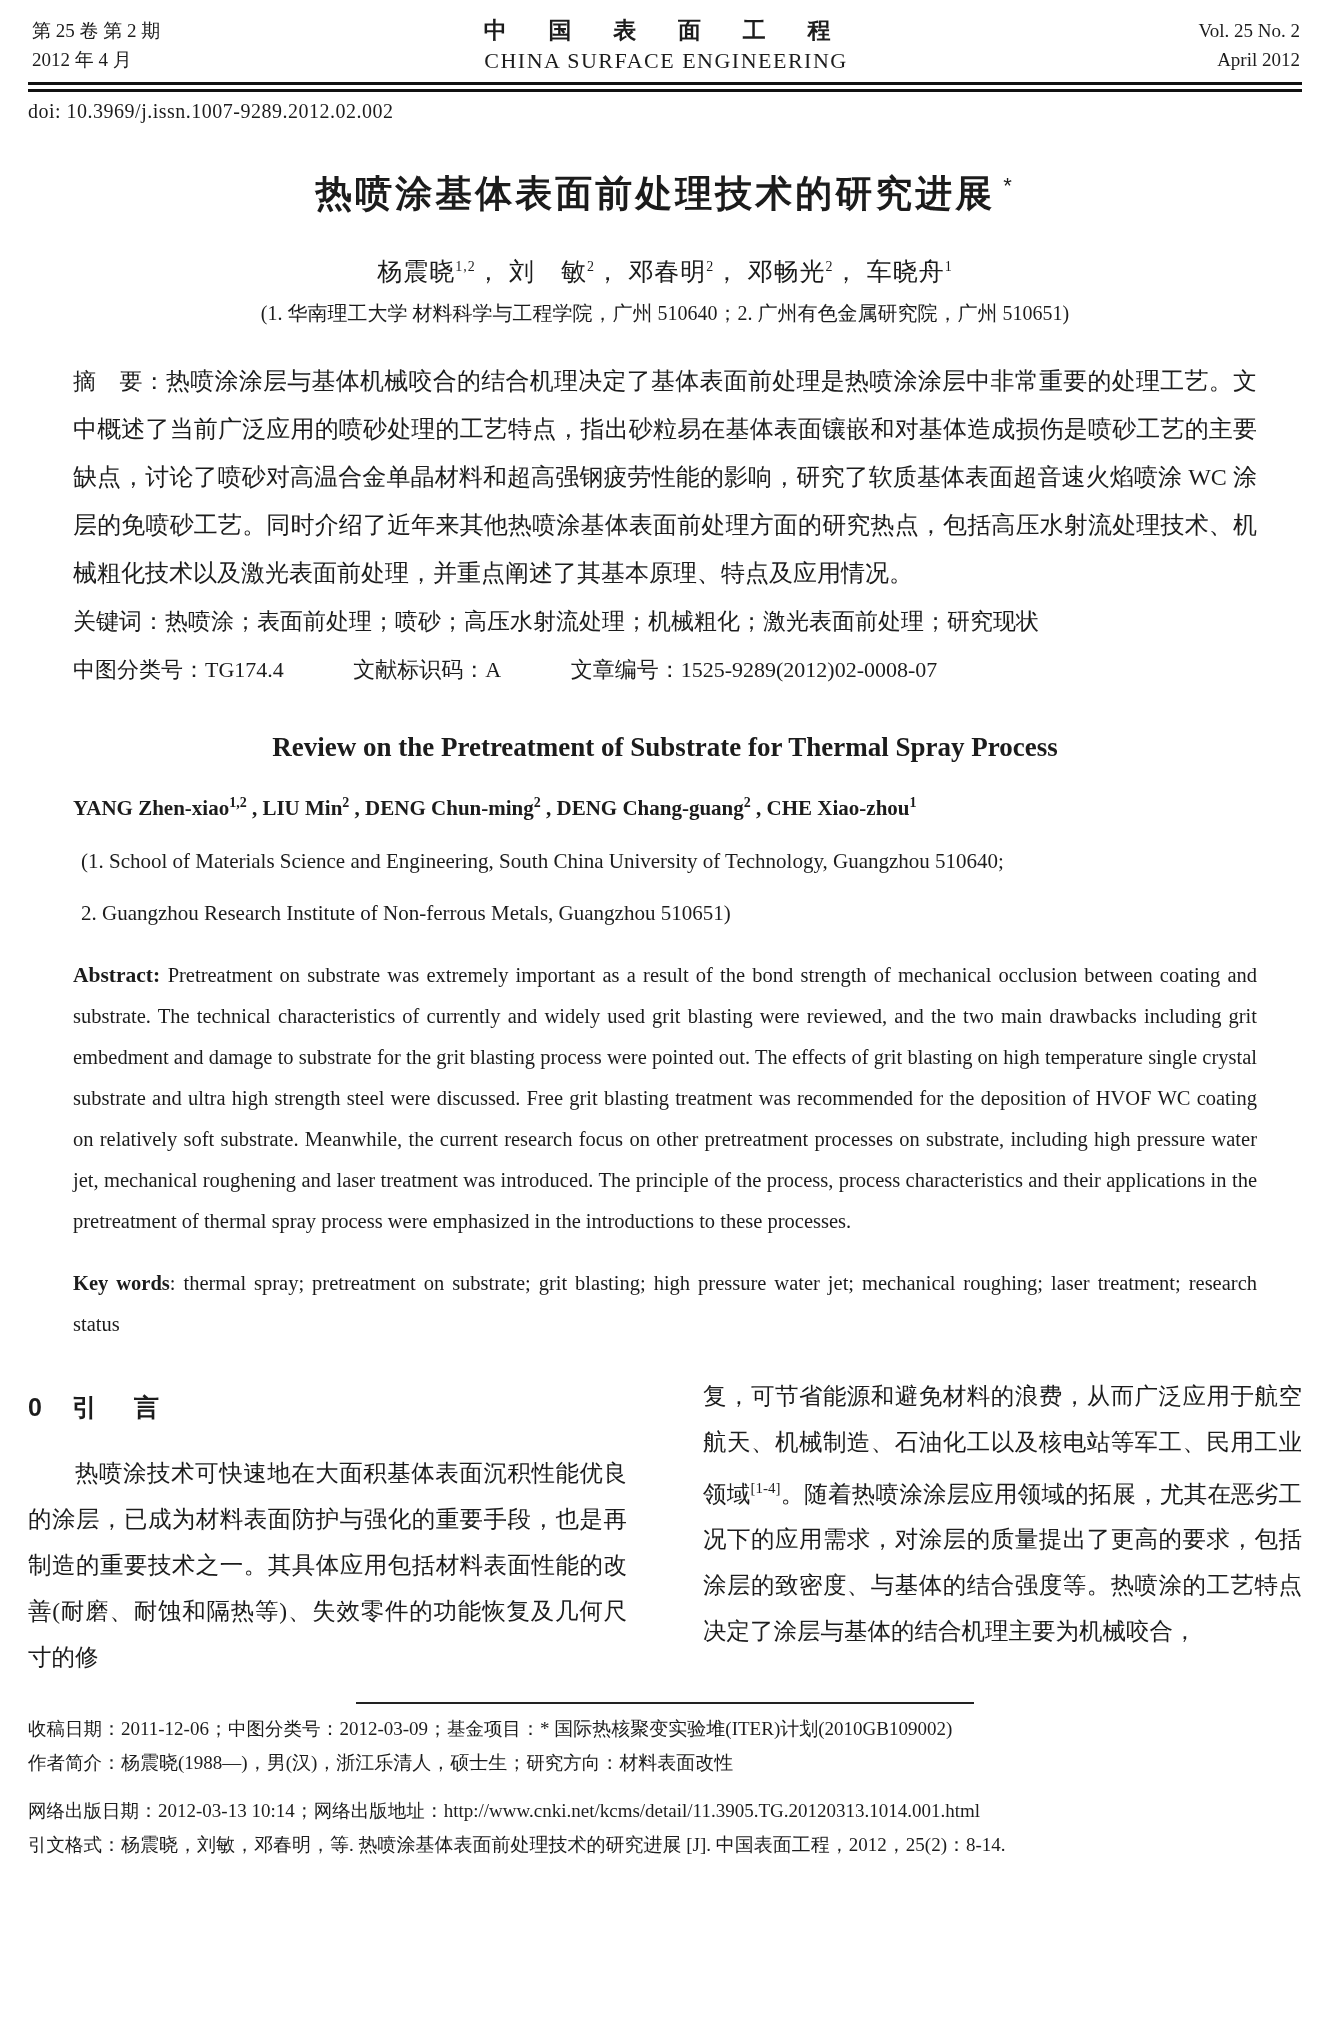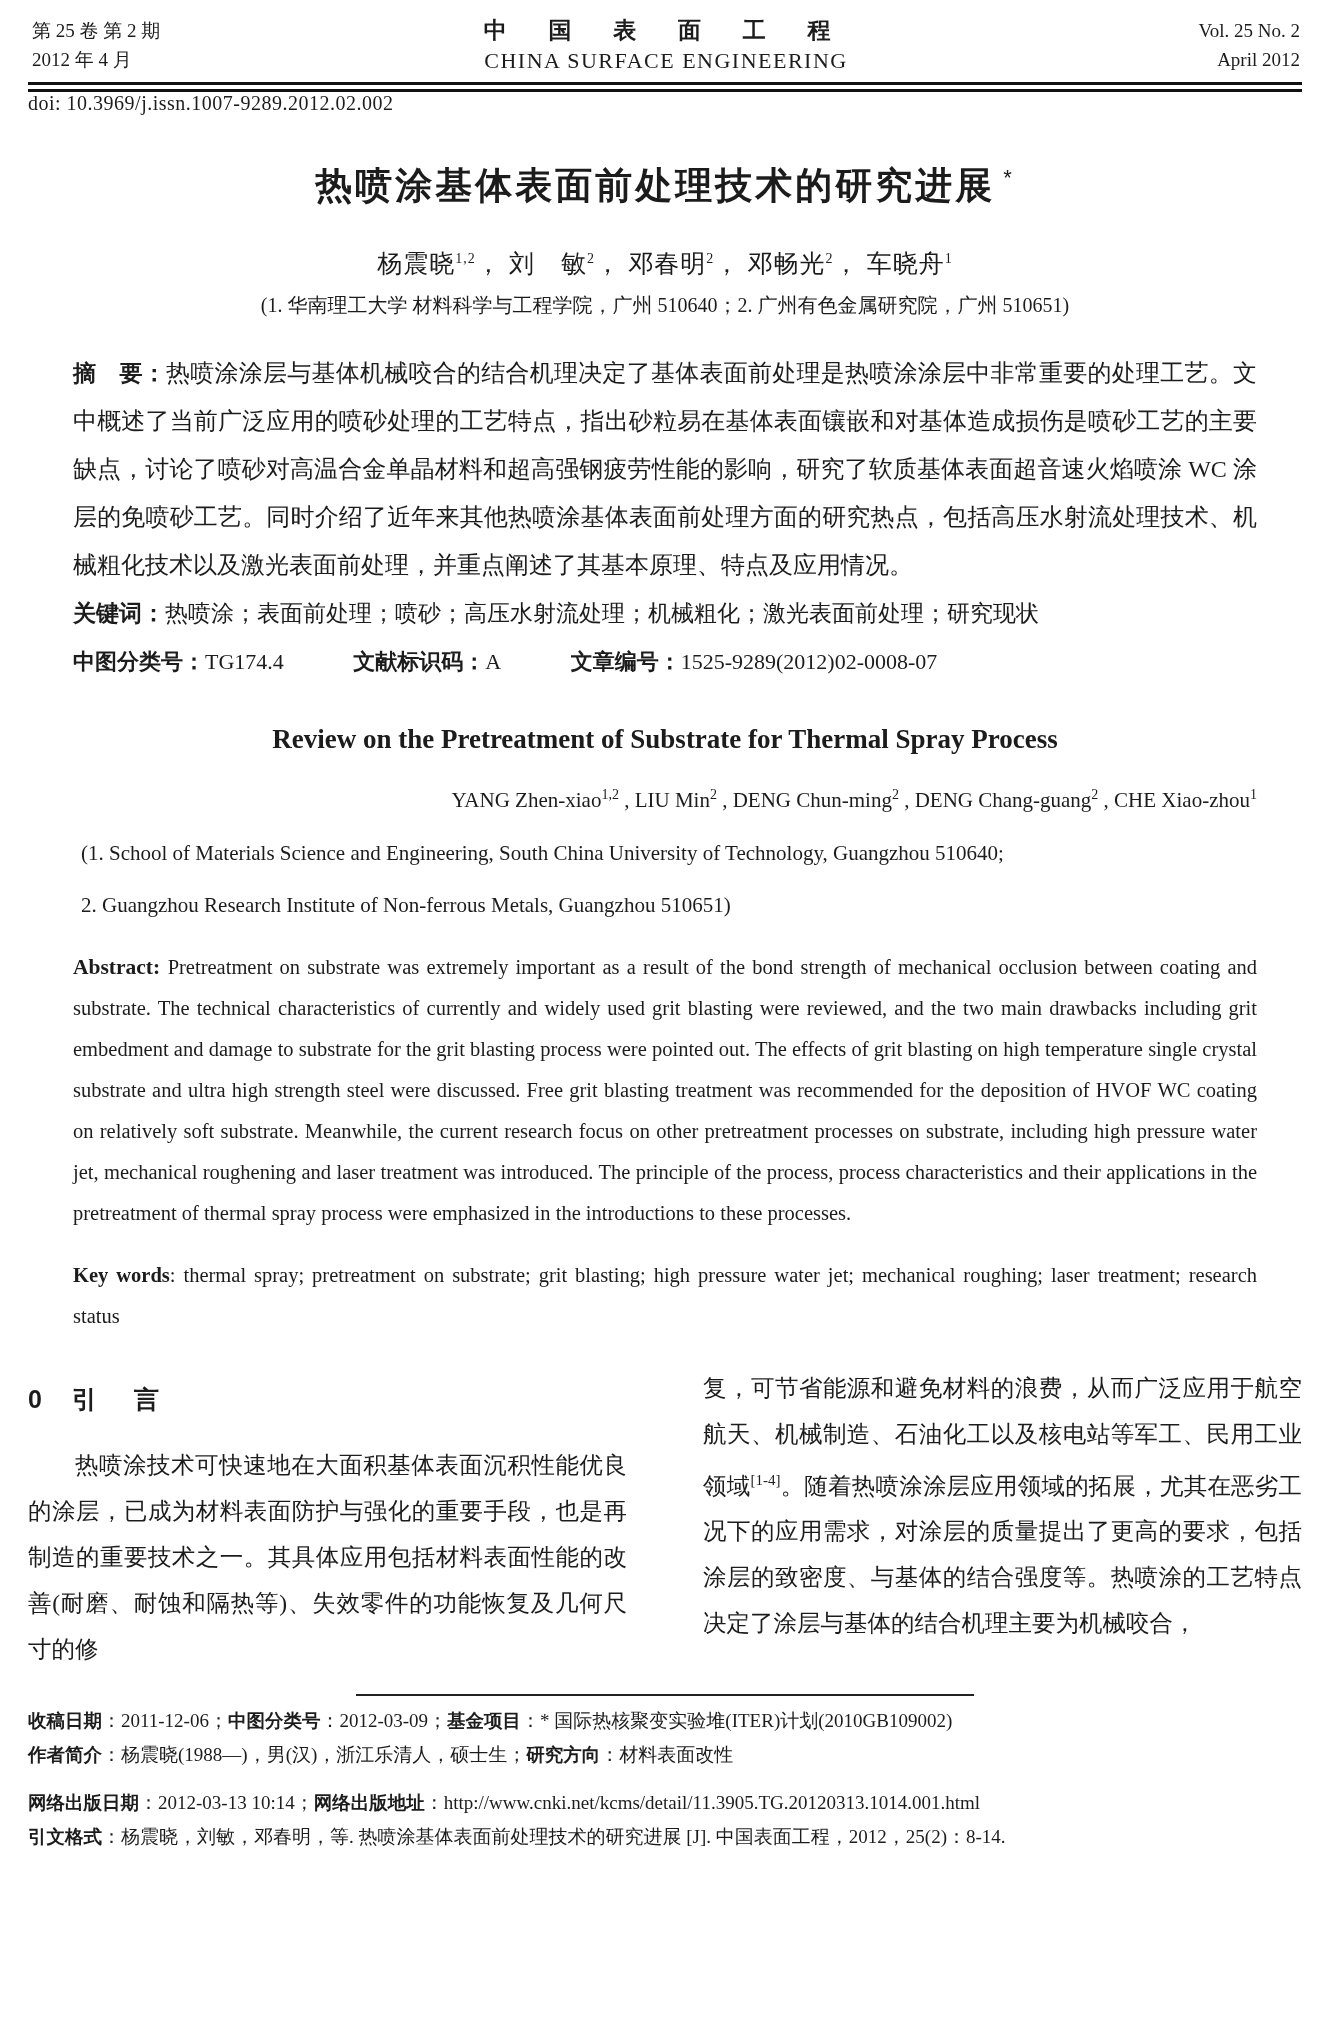--- a/index.html
+++ b/index.html
@@ -7,53 +7,53 @@
     position:relative;
     width:1330px;height:2023px;
     margin:0 auto;
     background:#ffffff;
     color:#1c1c1c;
     font-family:"Liberation Serif","DejaVu Serif",serif;
     box-sizing:border-box;
     padding:16px 28px 10px 28px;
     overflow:hidden;
   }
-  .hs{font-family:"Liberation Sans","DejaVu Sans",sans-serif;font-weight:bold;}
+  .hs{font-family:"Liberation Sans","DejaVu Sans",sans-serif;font-weight:normal;}
 
   
   .journal-header{display:flex;justify-content:space-between;align-items:flex-start;}
   .header-left,.header-right{width:250px;font-size:19px;line-height:29px;}
   .header-left{text-align:left;padding-left:4px;}
   .header-right{text-align:right;padding-right:2px;}
   .header-center{flex:1;text-align:center;}
   .journal-title-cn{font-size:23px;font-weight:bold;letter-spacing:18px;line-height:30px;}
   .journal-title-en{font-size:22px;letter-spacing:1.5px;line-height:29px;}
 
   .double-rule{margin-top:7px;height:4px;border-top:3.5px solid #111;border-bottom:3.5px solid #111;}
 
-  .doi-line{margin-top:0;font-size:20px;letter-spacing:0.5px;}
+  .doi-line{margin-top:8px;font-size:20px;letter-spacing:0.5px;}
 
   
   .article-title-cn{margin-top:46px;text-align:center;font-family:"Liberation Sans","DejaVu Sans",sans-serif;font-weight:bold;font-size:37px;letter-spacing:3px;}
   .title-marker{font-size:22px;vertical-align:super;font-weight:normal;margin-left:8px;}
   .authors-cn{margin-top:36px;text-align:center;font-size:25px;letter-spacing:1px;}
   .authors-cn sup,.authors-en sup{font-size:14px;}
   .affiliation-cn{margin-top:12px;text-align:center;font-size:20px;}
 
   
   .meta-block{margin:30px 45px 0 45px;}
   .abstract-cn{font-size:24px;line-height:48px;text-align:justify;margin:0;}
   .abstract-cn .hs{font-size:23px;}
   .keywords-cn{font-size:23px;line-height:48px;text-align:justify;margin:0;}
   .clc-line{font-size:22px;line-height:48px;margin:0;}
   .clc-group{margin-right:64px;}
   .clc-group:last-child{margin-right:0;}
 
   .article-title-en{margin-top:38px;text-align:center;font-size:27px;font-weight:bold;}
-  .authors-en{margin-top:32px;text-align:right;font-size:21px;}
+  .authors-en{margin-top:32px;text-align:left;font-size:21px;font-weight:bold;}
   .affiliation-en{margin-top:18px;font-size:21px;line-height:44px;}
   .affiliation-en p{margin:8px;}
   .abstract-en{margin-top:20px;font-size:20.5px;line-height:41px;text-align:justify;}
   .abstract-en .lab{font-weight:bold;font-size:21.5px;}
   .keywords-en{margin-top:0;font-size:20.5px;line-height:41px;text-align:justify;}
 
   
   .columns{display:flex;gap:76px;margin-top:28px;}
   .col{flex:1;min-width:0;}
   .section-heading{margin:18px 0 26px 0;font-family:"Liberation Sans","DejaVu Sans",sans-serif;font-weight:bold;font-size:25px;}

